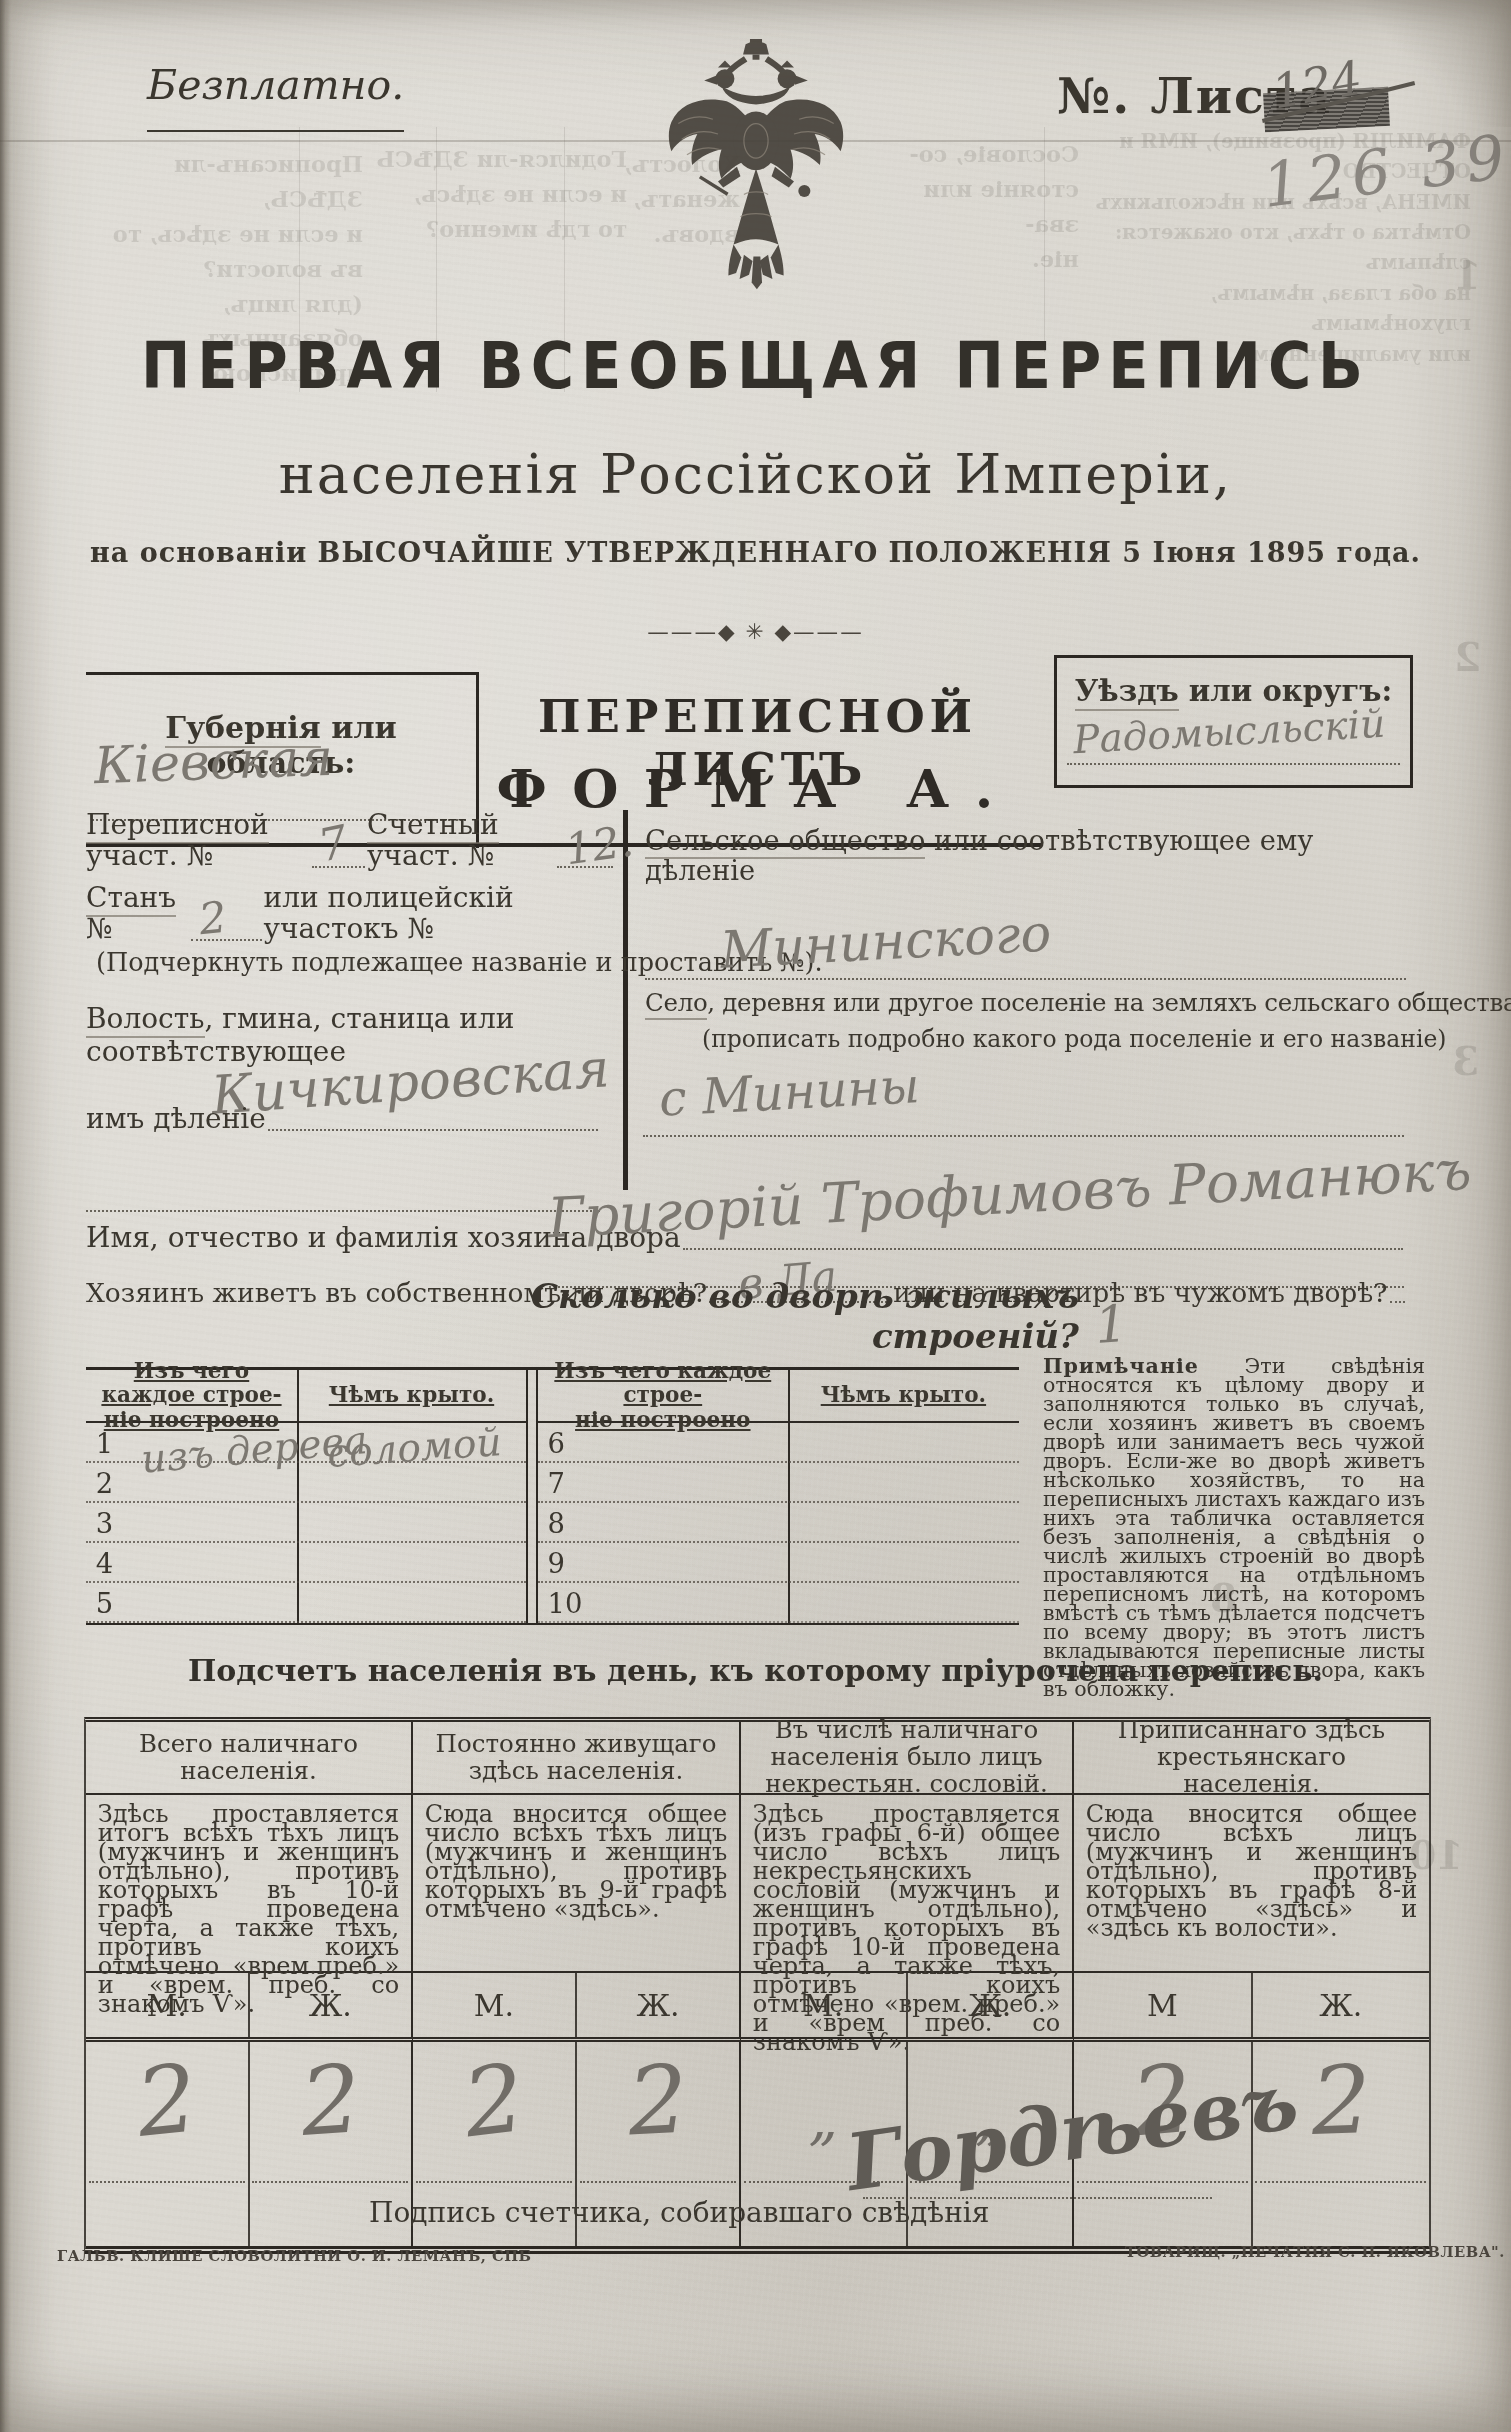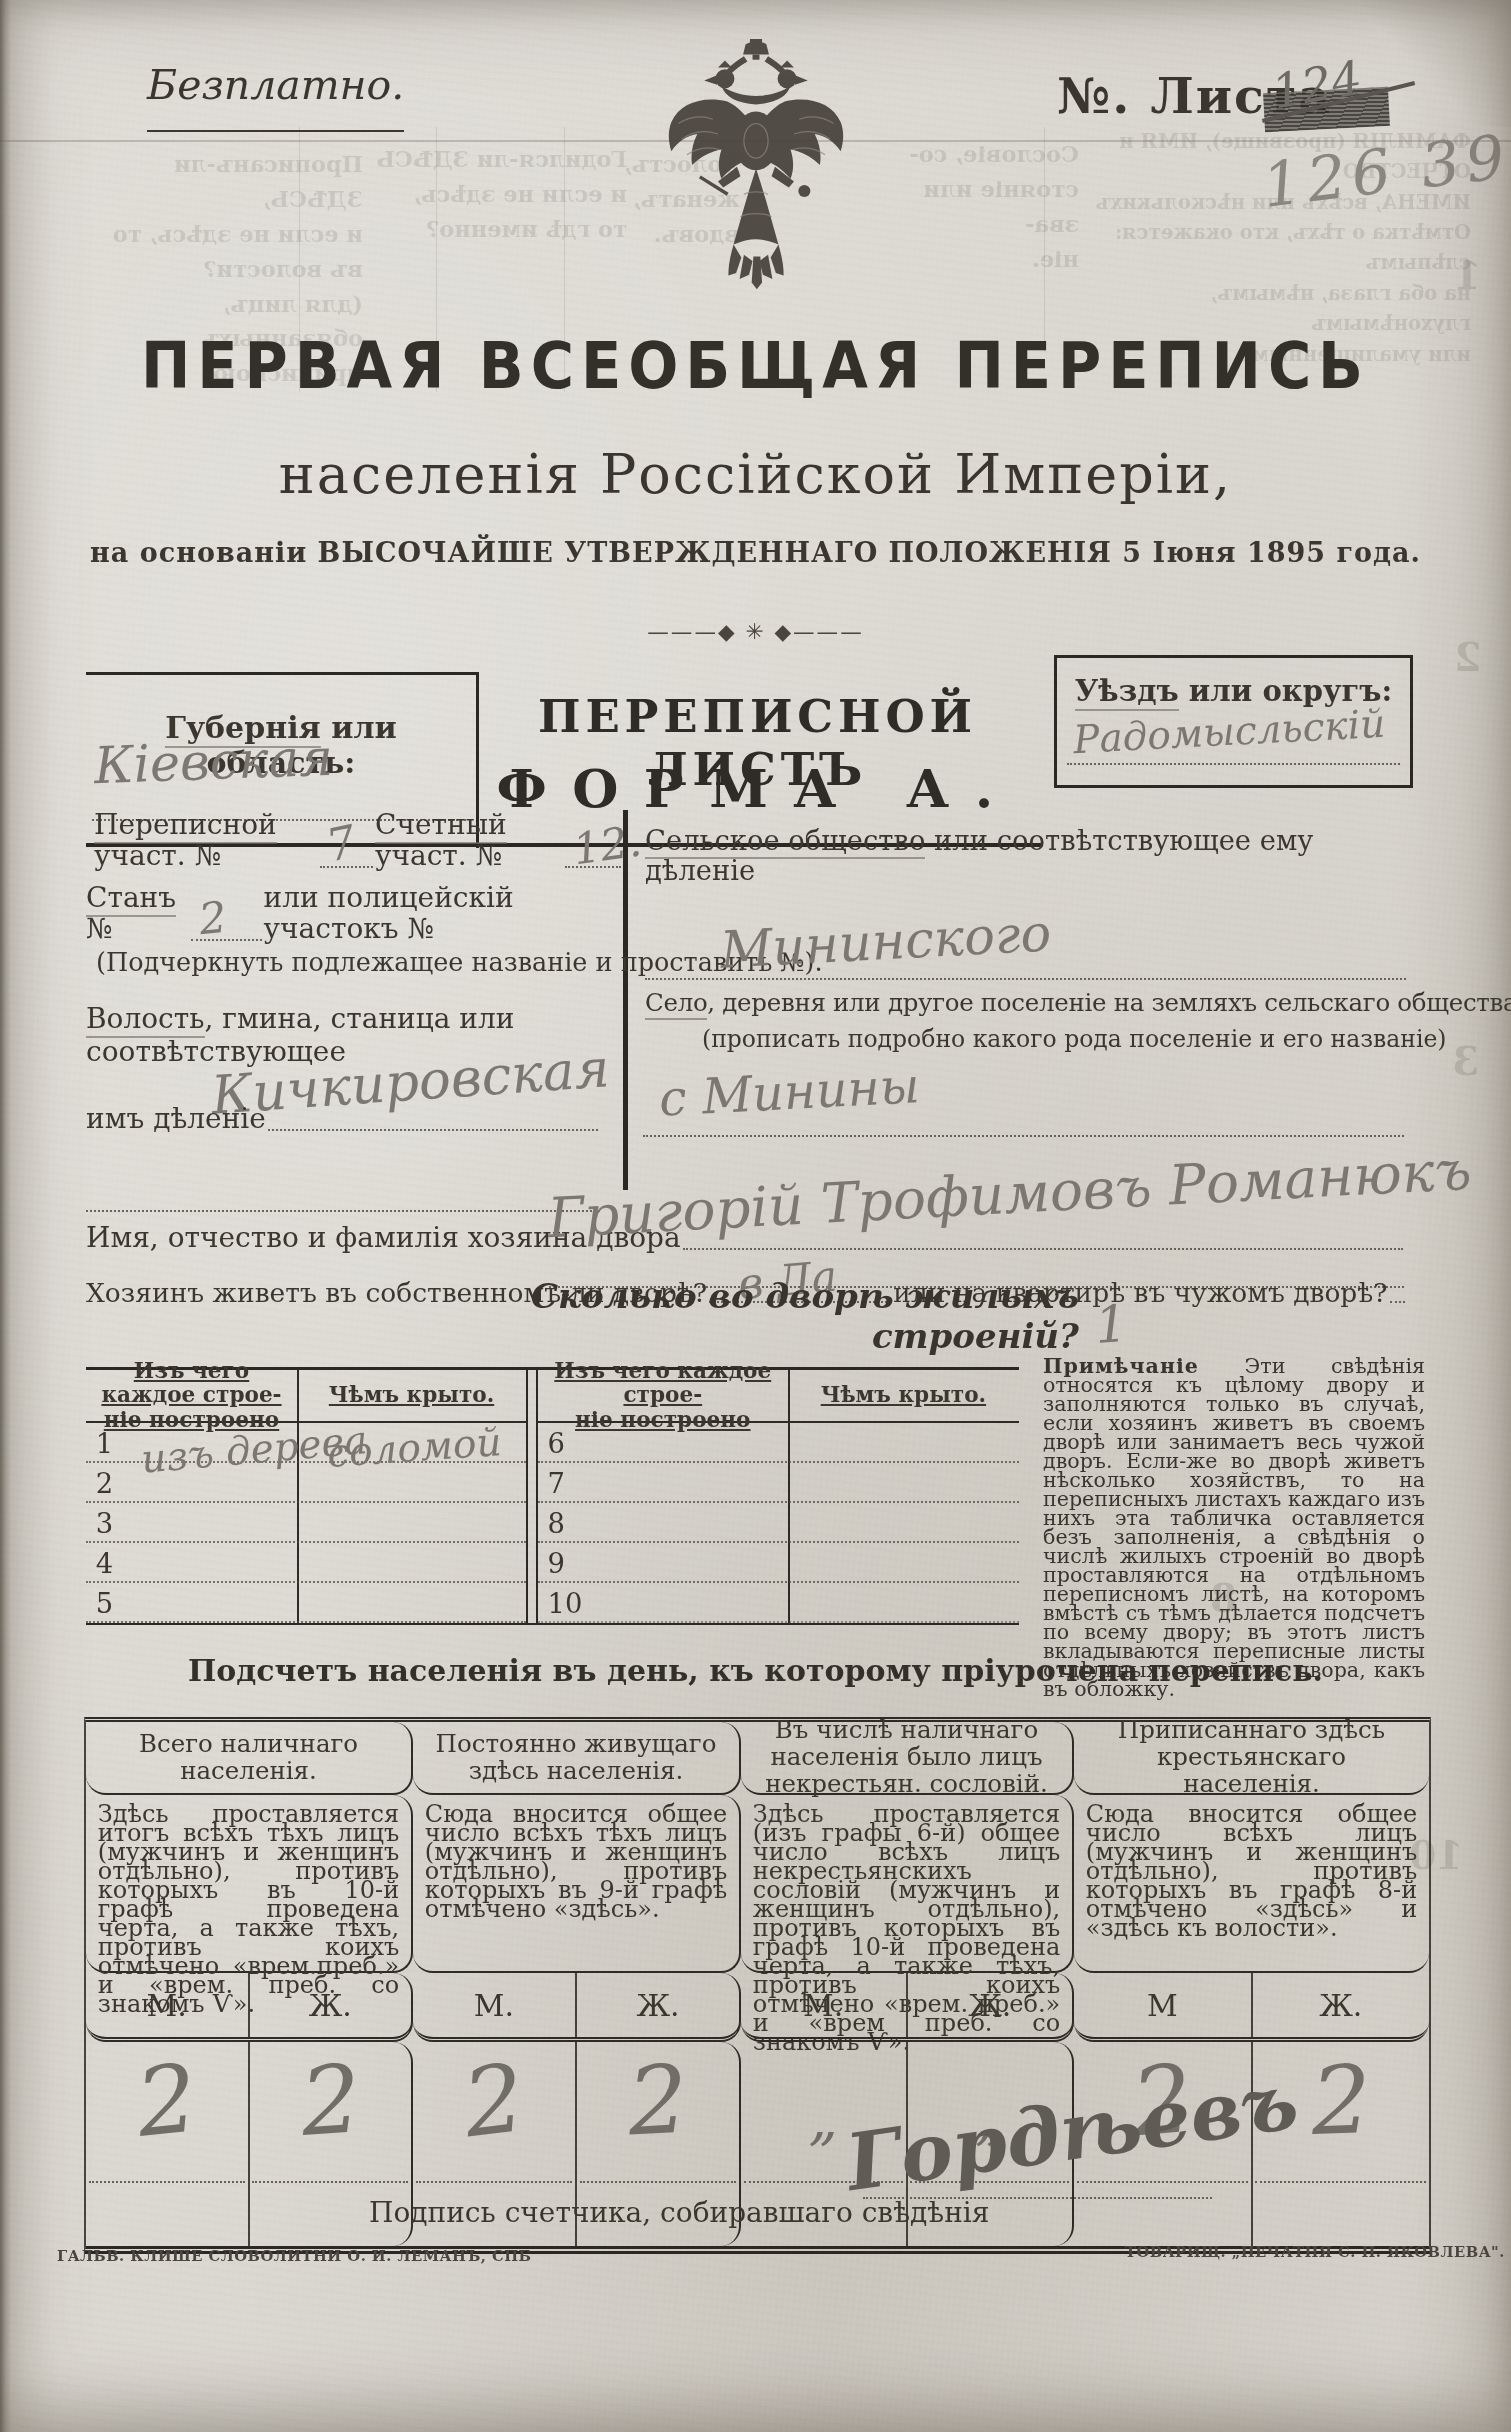--- a/index.html
+++ b/index.html
@@ -86,21 +86,21 @@
   .note{position:absolute;left:1043px;top:1357px;width:382px;font-size:20.6px;line-height:19px;
     text-align:justify;color:#39352e;}
   .note b{font-weight:bold;letter-spacing:1px;}
 
   .cheading{left:0;right:0;top:1653px;text-align:center;font-size:30px;font-weight:bold;color:#33302a;}
 
   .ctable{position:absolute;left:84px;top:1717px;width:1347px;box-sizing:border-box;
     border-left:2px solid rgba(46,42,37,.85);border-right:2px solid rgba(46,42,37,.85);
     border-top:5.9px double #2e2a25;border-bottom:8.8px double #2b2722;}
   .crow{display:flex;}
-  .cc{box-sizing:border-box;border-right:2.9px solid #2e2a25;border-radius:20px;}
+  .cc{box-sizing:border-box;border-right:2.9px solid #2e2a25;}
   .cc:last-child{border-right:none;}
   .c1{width:327px;} .c2{width:328px;} .c3{width:333px;} .c4{flex:1;}
   .chead .cc{height:73px;display:flex;align-items:center;justify-content:center;text-align:center;
     padding:3.9px 13.7px;font-size:24.5px;line-height:1.1;border-bottom:2px solid #2e2a25;}
   .cdesc .cc{height:178px;padding:9.8px 11.8px 3.9px;font-size:24px;line-height:19px;text-align:justify;
     border-bottom:2px solid #2e2a25;}
   .cmzh .cc{height:69px;display:flex;border-bottom:5.9px double #2e2a25;}
   .cmzh .cc span{flex:1;display:flex;align-items:center;justify-content:center;font-size:30px;}
   .cmzh .cc span + span{border-left:2px solid #44403a;}
   .cvals .cc{height:204px;display:flex;position:relative;}
@@ -221,21 +221,21 @@
   <div class="print ftitle1">ПЕРЕПИСНОЙ ЛИСТЪ</div>
   <div class="print ftitle2">ФОРМА А.</div>
   <div class="box-right">
     <div class="lab"><span class="ulab">Уѣздъ</span><span> или округъ:</span></div>
     <div class="hw">Радомысльскій</div>
     <div class="dotline"></div>
   </div>
   <div class="hline-header"></div>
   <div class="vdiv"></div>
 
-  <div class="row" style="left:94px;top:829px;width:529px;height:43px;">
+  <div class="row" style="left:86px;top:829px;width:529px;height:43px;">
     <span class="txt"><span class="ulab">Переписной</span><span> участ. №</span></span>
     <span class="dotseg" style="width:76px;">
         <i class="hw" style="font-size:45px;transform:rotate(-12deg);">7</i>
       </span>
     <span class="txt"><span class="ulab">Счетный</span><span> участ. №</span></span>
     <span class="dotseg" style="width:80px;">
         <i class="hw" style="font-size:43px;transform:rotate(-8deg);">12.</i>
       </span>
   </div>
   <div class="row" style="left:86px;top:902px;width:534px;height:43px;">

